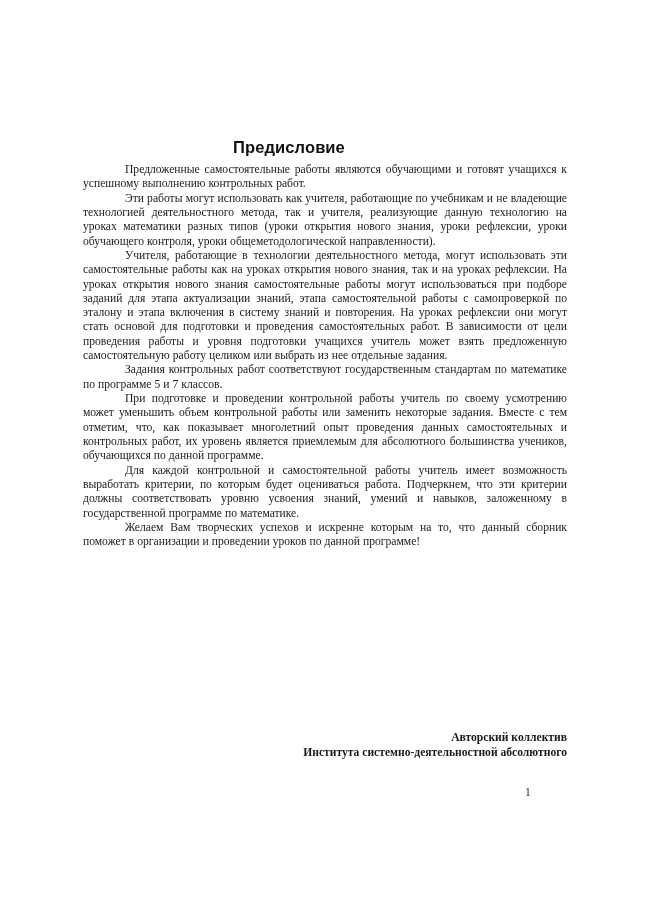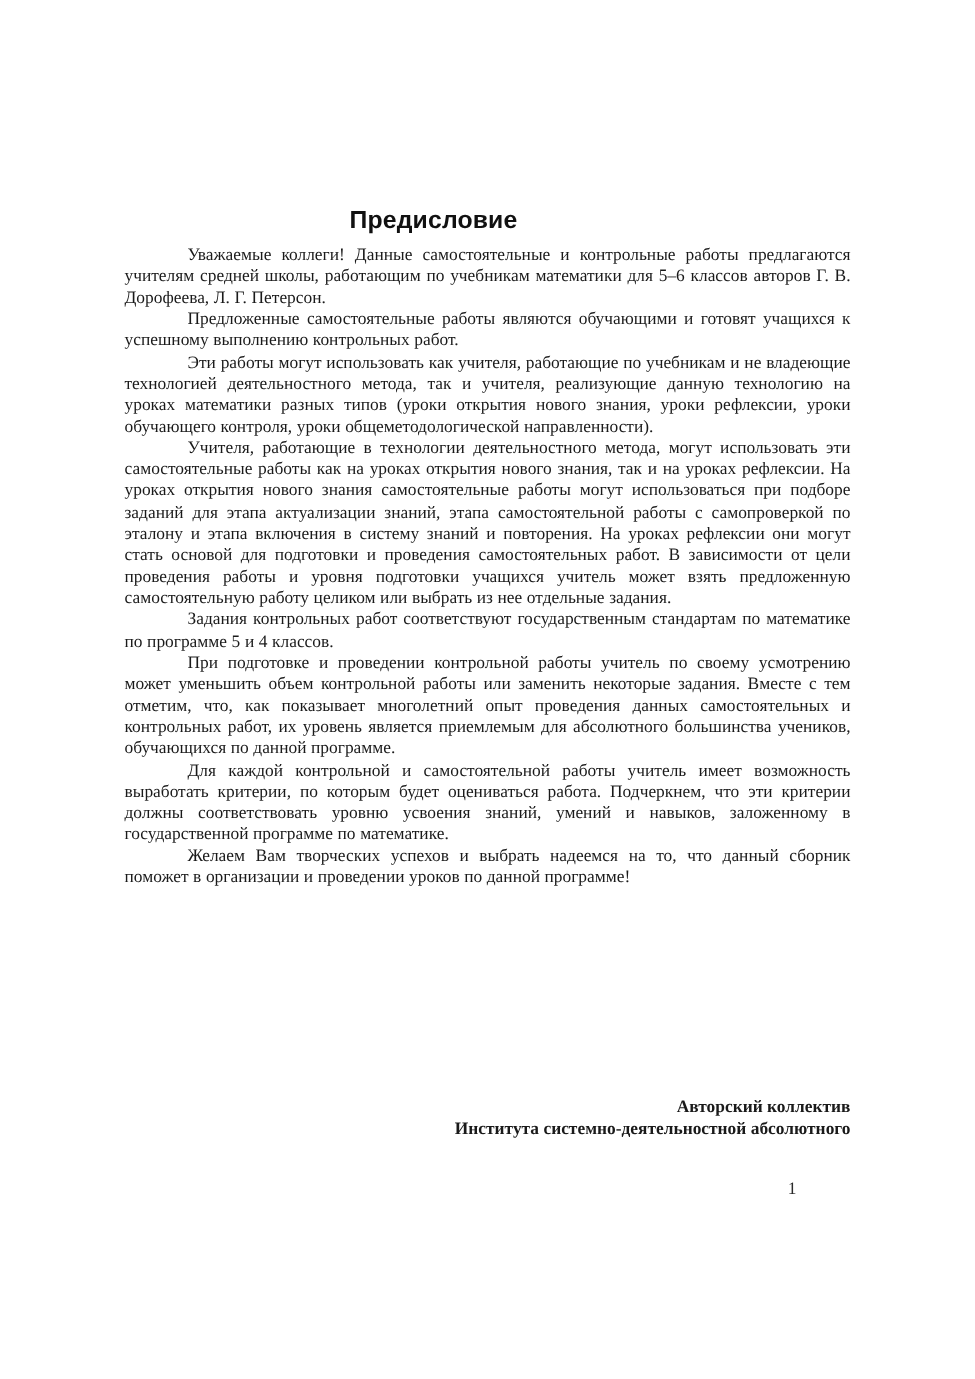--- a/index.html
+++ b/index.html
@@ -84,28 +84,27 @@
   }
 </style>
 </head>
 <body>
 
 <div class="page">
 
   <h1 class="doc-title">Предисловие</h1>
 
   <div class="body-col">
-    <p class="para">Уважаемые коллеги! Данные самостоятельные и контрольные рабо­ты предлагаются учителям средней школы, работающим по учебникам математики для 5–6 классов авторов Г. В. Дорофеева, Л. Г. Петерсон.</p>
     <p class="para">Предложенные самостоятельные работы являются обучающими и готовят учащихся к успешному выполнению контрольных работ.</p>
     <p class="para">Эти работы могут использовать как учителя, работающие по учеб­никам и не владеющие технологией деятельностного метода, так и учителя, реализующие данную технологию на уроках математики раз­ных типов (уроки открытия нового знания, уроки рефлексии, уроки обучающего контроля, уроки общеметодологической направленности).</p>
     <p class="para">Учителя, работающие в технологии деятельностного метода, могут использовать эти самостоятельные работы как на уроках открытия нового знания, так и на уроках рефлексии. На уроках открытия ново­го знания самостоятельные работы могут использоваться при подборе заданий для этапа актуализации знаний, этапа самостоятельной рабо­ты с самопроверкой по эталону и этапа включения в систему знаний и повторения. На уроках рефлексии они могут стать основой для под­готовки и проведения самостоятельных работ. В зависимости от цели проведения работы и уровня подготовки учащихся учитель может взять предложенную самостоятельную работу целиком или выбрать из нее отдельные задания.</p>
-    <p class="para">Задания контрольных работ соответствуют государственным стан­дартам по математике по программе 5 и 4 классов.</p>
+    <p class="para">Задания контрольных работ соответствуют государственным стан­дартам по математике по программе 5 и 7 классов.</p>
     <p class="para">При подготовке и проведении контрольной работы учитель по сво­ему усмотрению может уменьшить объем контрольной работы или за­менить некоторые задания. Вместе с тем отметим, что, как показывает многолетний опыт проведения данных самостоятельных и контрольных работ, их уровень является приемлемым для абсолютного большинства учеников, обучающихся по данной программе.</p>
     <p class="para">Для каждой контрольной и самостоятельной работы учитель имеет возможность выработать критерии, по которым будет оцениваться ра­бота. Подчеркнем, что эти критерии должны соответствовать уровню усвоения знаний, умений и навыков, заложенному в государственной программе по математике.</p>
-    <p class="para">Желаем Вам творческих успехов и выбрать надеемся на то, что данный сборник поможет в организации и проведении уроков по данной программе!</p>
+    <p class="para">Желаем Вам творческих успехов и искренне которым на то, что данный сборник поможет в организации и проведении уроков по данной программе!</p>
   </div>
 
   <div class="signature">
     <span class="sig-line">Авторский коллектив</span>
     <span class="sig-line">Института системно-деятельностной абсолютного</span>
   </div>
 
   <div class="folio">1</div>
 
 </div>

